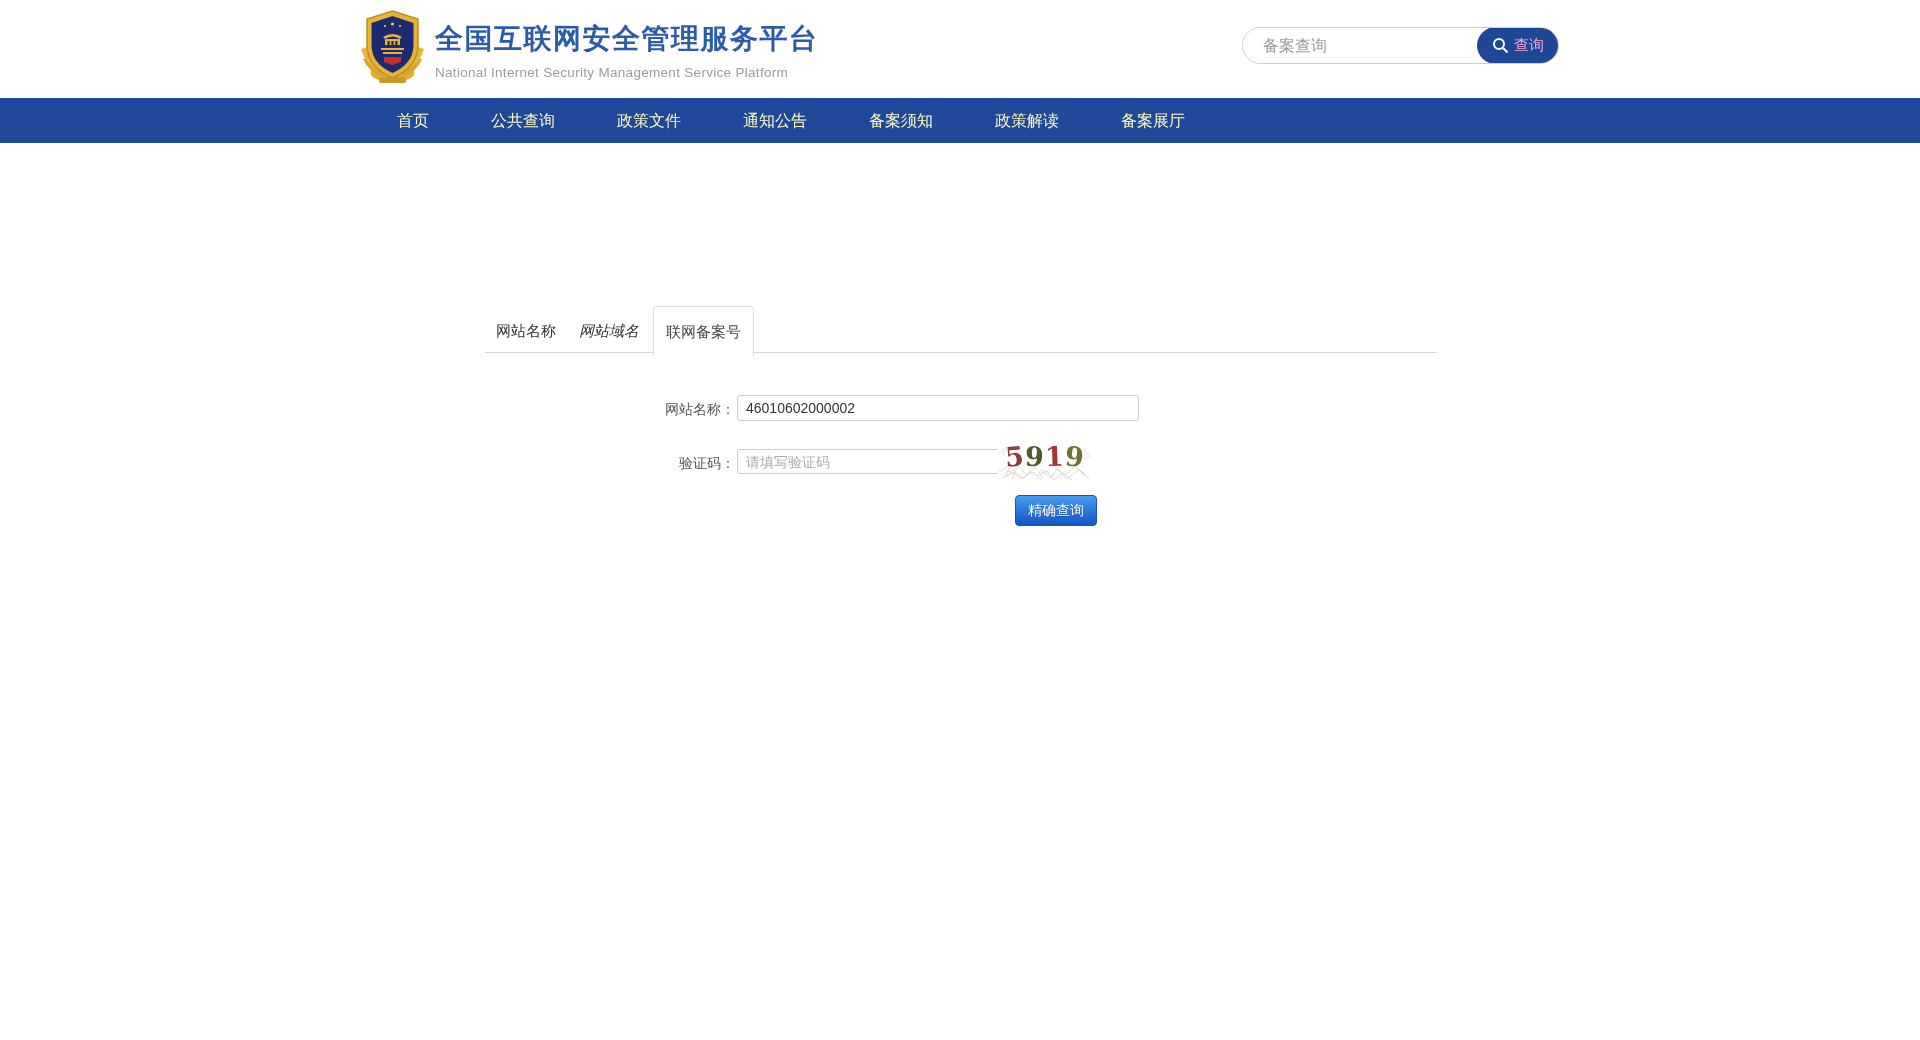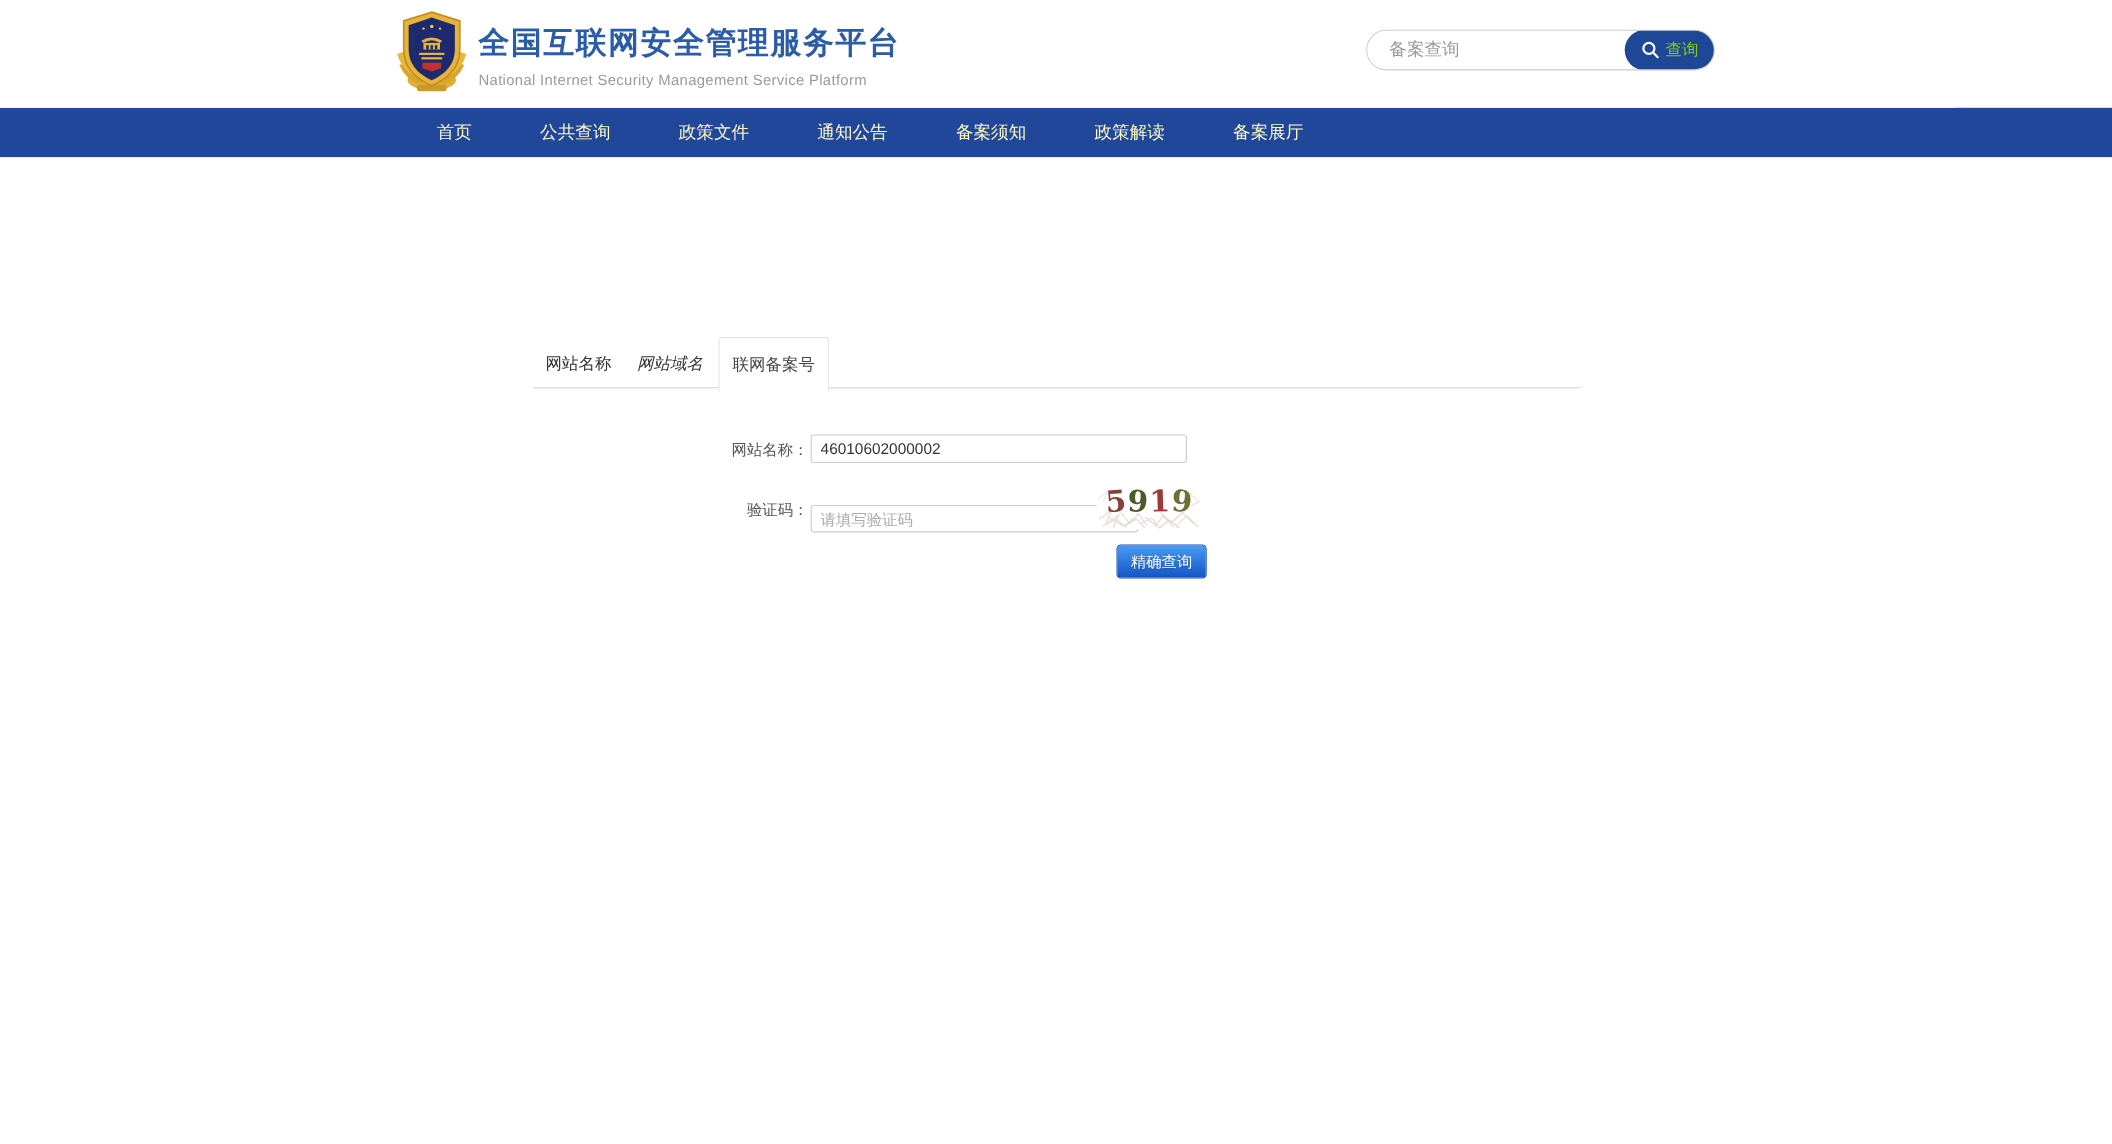--- a/index.html
+++ b/index.html
@@ -10,21 +10,21 @@
   .header { position:relative; width:1778px; height:98px; background:#fff; }
   .logo { position:absolute; left:359px; top:7px; width:67px; height:80px; }
   .brand { position:absolute; left:435px; top:20px; }
   .brand-title { font-size:28px; letter-spacing:1.5px; color:#2B5CA8; font-weight:600; }
   .brand-sub { margin-top:7px; font-size:13.5px; color:#9b9b9b; letter-spacing:.3px; }
 
   .search-wrap { position:absolute; left:1242px; top:27px; width:317px; height:37px;
                  border:1px solid #ccc; border-radius:19px; display:flex; overflow:hidden; background:#fff; }
   .search-input { flex:1; border:none; outline:none; padding:0 8px 0 20px; font-size:16px; color:#333; }
   .search-input::placeholder { color:#9a9a9a; }
-  .search-btn { width:90px; background:#1E4796; border:none; color:#84cc16; font-size:15px;
+  .search-btn { width:90px; background:#1E4796; border:none; color:#f9a8d4; font-size:15px;
                 display:flex; align-items:center; justify-content:center; gap:5px;
                 border-radius:19px; margin:-1px; cursor:pointer; }
 
   
   .navbar { width:1920px; height:45px; background:#21479B; }
   .nav-inner { display:flex; padding-left:366px; }
   .nav-item { display:block; color:#fef9c3; font-size:16px; line-height:45px; padding:0 31px;
               text-decoration:none; cursor:pointer; }
 
   
@@ -121,24 +121,24 @@
 </div>
 
 <div class="content">
 
   <div class="tabs-line"></div>
   <a class="tab" style="left:480px; width:92px;">网站名称</a>
   <a class="tab" style="left:563px; width:92px;font-style:italic;">网站域名</a>
   <a class="tab tab-active" style="left:653px; width:101px;">联网备案号</a>
 
   <label class="form-label" style="left:505px; top:258px;">网站名称：</label>
-  <input class="text-input" style="left: 737px; top: 252px; width: 342px; height: 26px;" type="text" value="46010602000002">
+  <input class="text-input" style="left: 737px; top: 252px; width: 402px; height: 26px;" type="text" value="46010602000002">
 
   <label class="form-label" style="left:505px; top:312px;">验证码：</label>
-  <input class="text-input" style="left: 737px; top: 316px; width: 298px; height: 25px;" type="text" placeholder="请填写验证码">
+  <input class="text-input" style="left: 737px; top: 306px; width: 298px; height: 25px;" type="text" placeholder="请填写验证码">
 
   <div class="captcha">
     <svg width="95" height="39" viewBox="0 0 95 39">
       <g stroke-width="1" fill="none" opacity="0.55">
         <path d="M2,30 L14,22 L8,35 L20,26 L15,38" stroke="#D8B8B8"></path>
         <path d="M5,36 L18,30 L26,37 L33,29" stroke="#C4C4AC"></path>
         <path d="M22,24 L30,34 L38,25 L46,36" stroke="#D3BBB3"></path>
         <path d="M44,28 L54,36 L60,27 L70,37" stroke="#C9B9A5"></path>
         <path d="M58,24 L68,33 L78,24 L88,34" stroke="#BFC0A2"></path>
         <path d="M72,36 L82,27 L92,37" stroke="#D0B4B4"></path>

